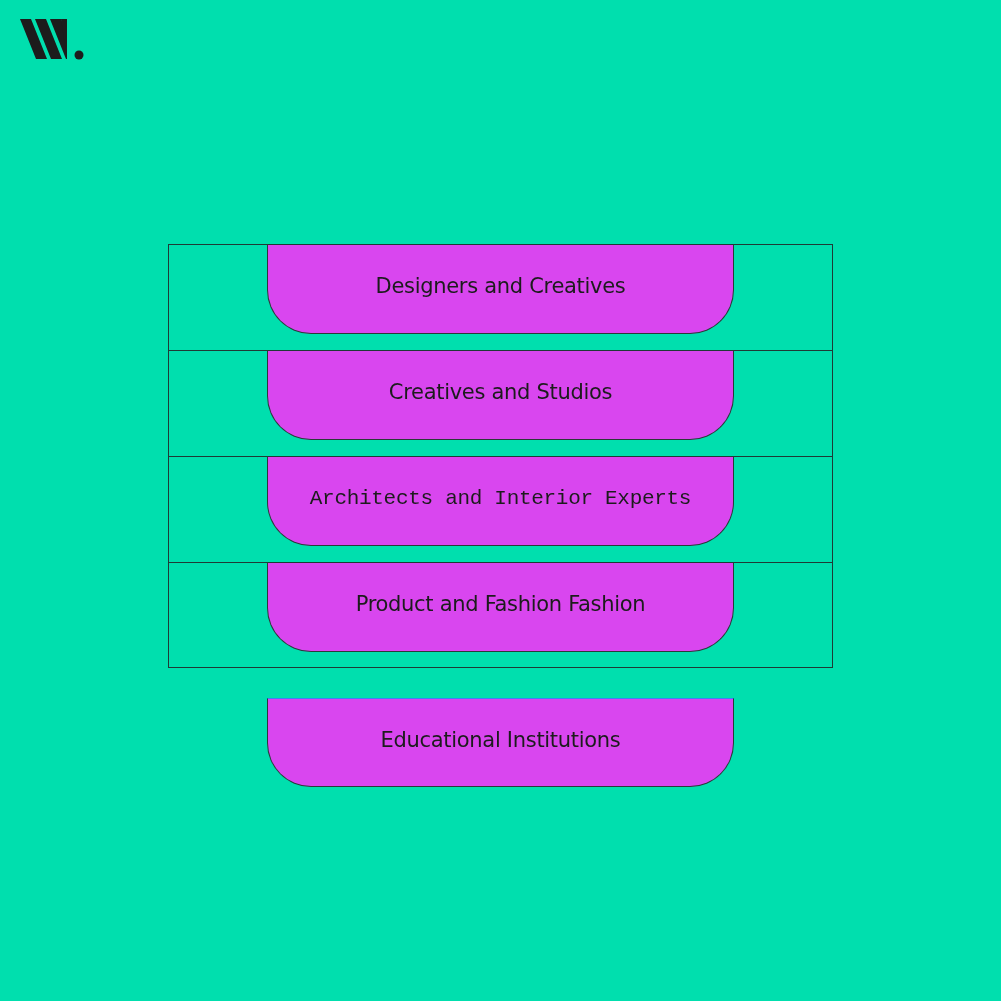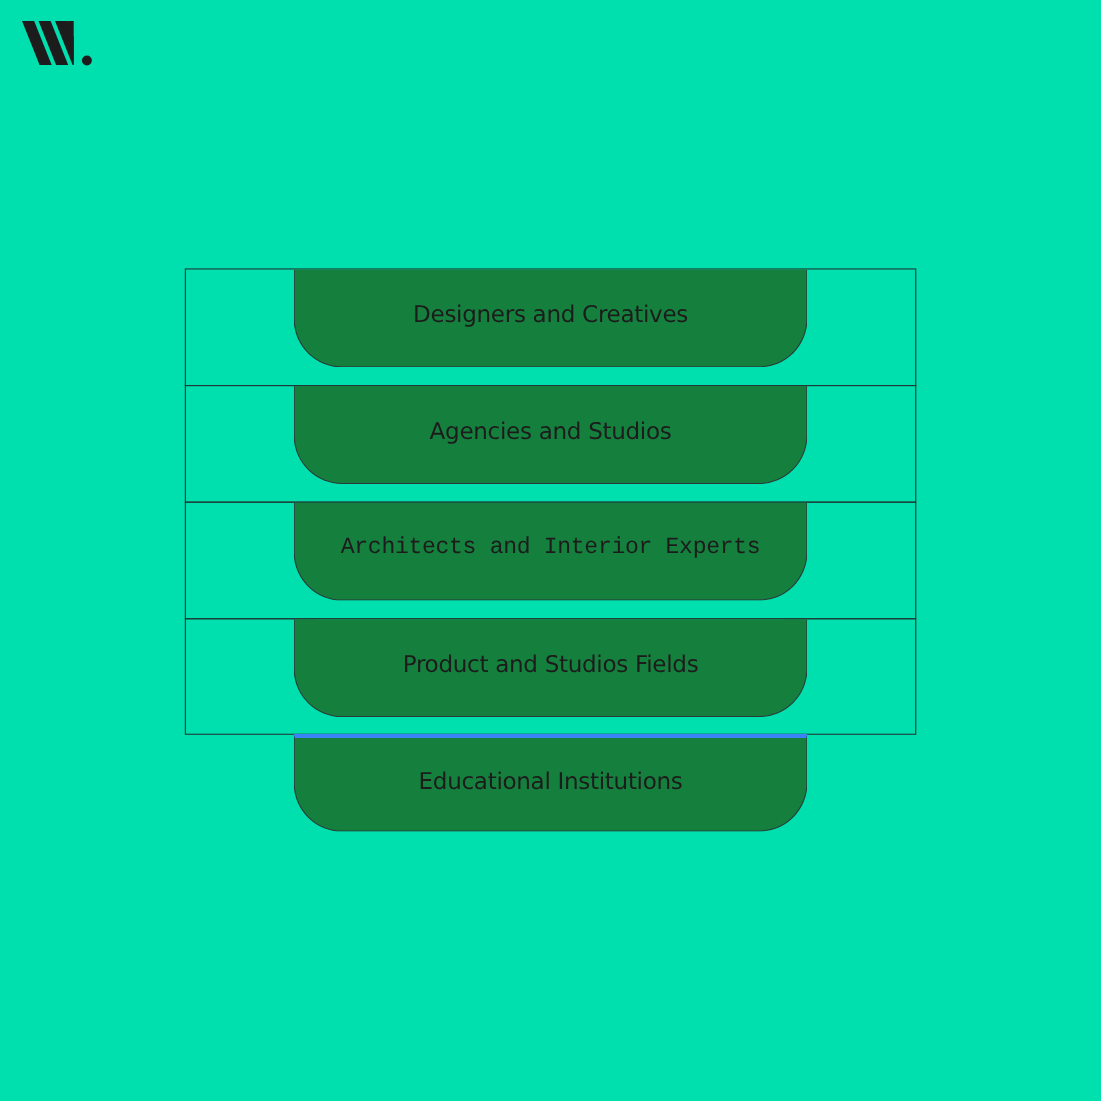--- a/index.html
+++ b/index.html
@@ -9,21 +9,21 @@
     position: relative;
     font-family: "DejaVu Sans", "Liberation Sans", sans-serif;
   }
   .logo { position: absolute; left: 20px; top: 19px; width: 66px; height: 42px; }
   .grid-row {
     position: absolute; left: 168px; width: 665px;
     border: 1px solid #1f3a36; box-sizing: border-box;
   }
   .pill {
     position: absolute; left: 267px; width: 467px; height: 89px;
-    background: #15803d; box-sizing: border-box;
+    background: #d946ef; box-sizing: border-box;
     border: 1px solid #2a3a38; border-top: none;
     border-radius: 0 0 44px 44px;
     display: flex; align-items: center; justify-content: center;
     color: #1c1c1c; font-size: 21px; letter-spacing: -0.3px;
   }
   .pill span { position: relative; top: -3px; }
 </style>
 </head>
 <body>
 
@@ -38,24 +38,24 @@
 <div>
   <div class="grid-row" style="top:244px;height:107px;"></div>
   <div class="grid-row" style="top:350px;height:107px;"></div>
   <div class="grid-row" style="top:456px;height:107px;"></div>
   <div class="grid-row" style="top:562px;height:106px;"></div>
 
   <div class="pill" style="top:245px;">
     <span>Designers and Creatives</span>
   </div>
   <div class="pill" style="top:351px;">
-    <span>Agencies and Studios</span>
+    <span>Creatives and Studios</span>
   </div>
   <div class="pill" style="top:457px;font-family:Liberation Mono, monospace;">
     <span>Architects and Interior Experts</span>
   </div>
   <div class="pill" style="top:563px;">
-    <span>Product and Studios Fields</span>
+    <span>Product and Fashion Fashion</span>
   </div>
-  <div class="pill" style="top:667px;border-top:4px solid #3b82f6;">
+  <div class="pill" style="top:698px;border-top:1px solid #3b82f6;">
     <span>Educational Institutions</span>
   </div>
 </div>
 
 </body></html>

